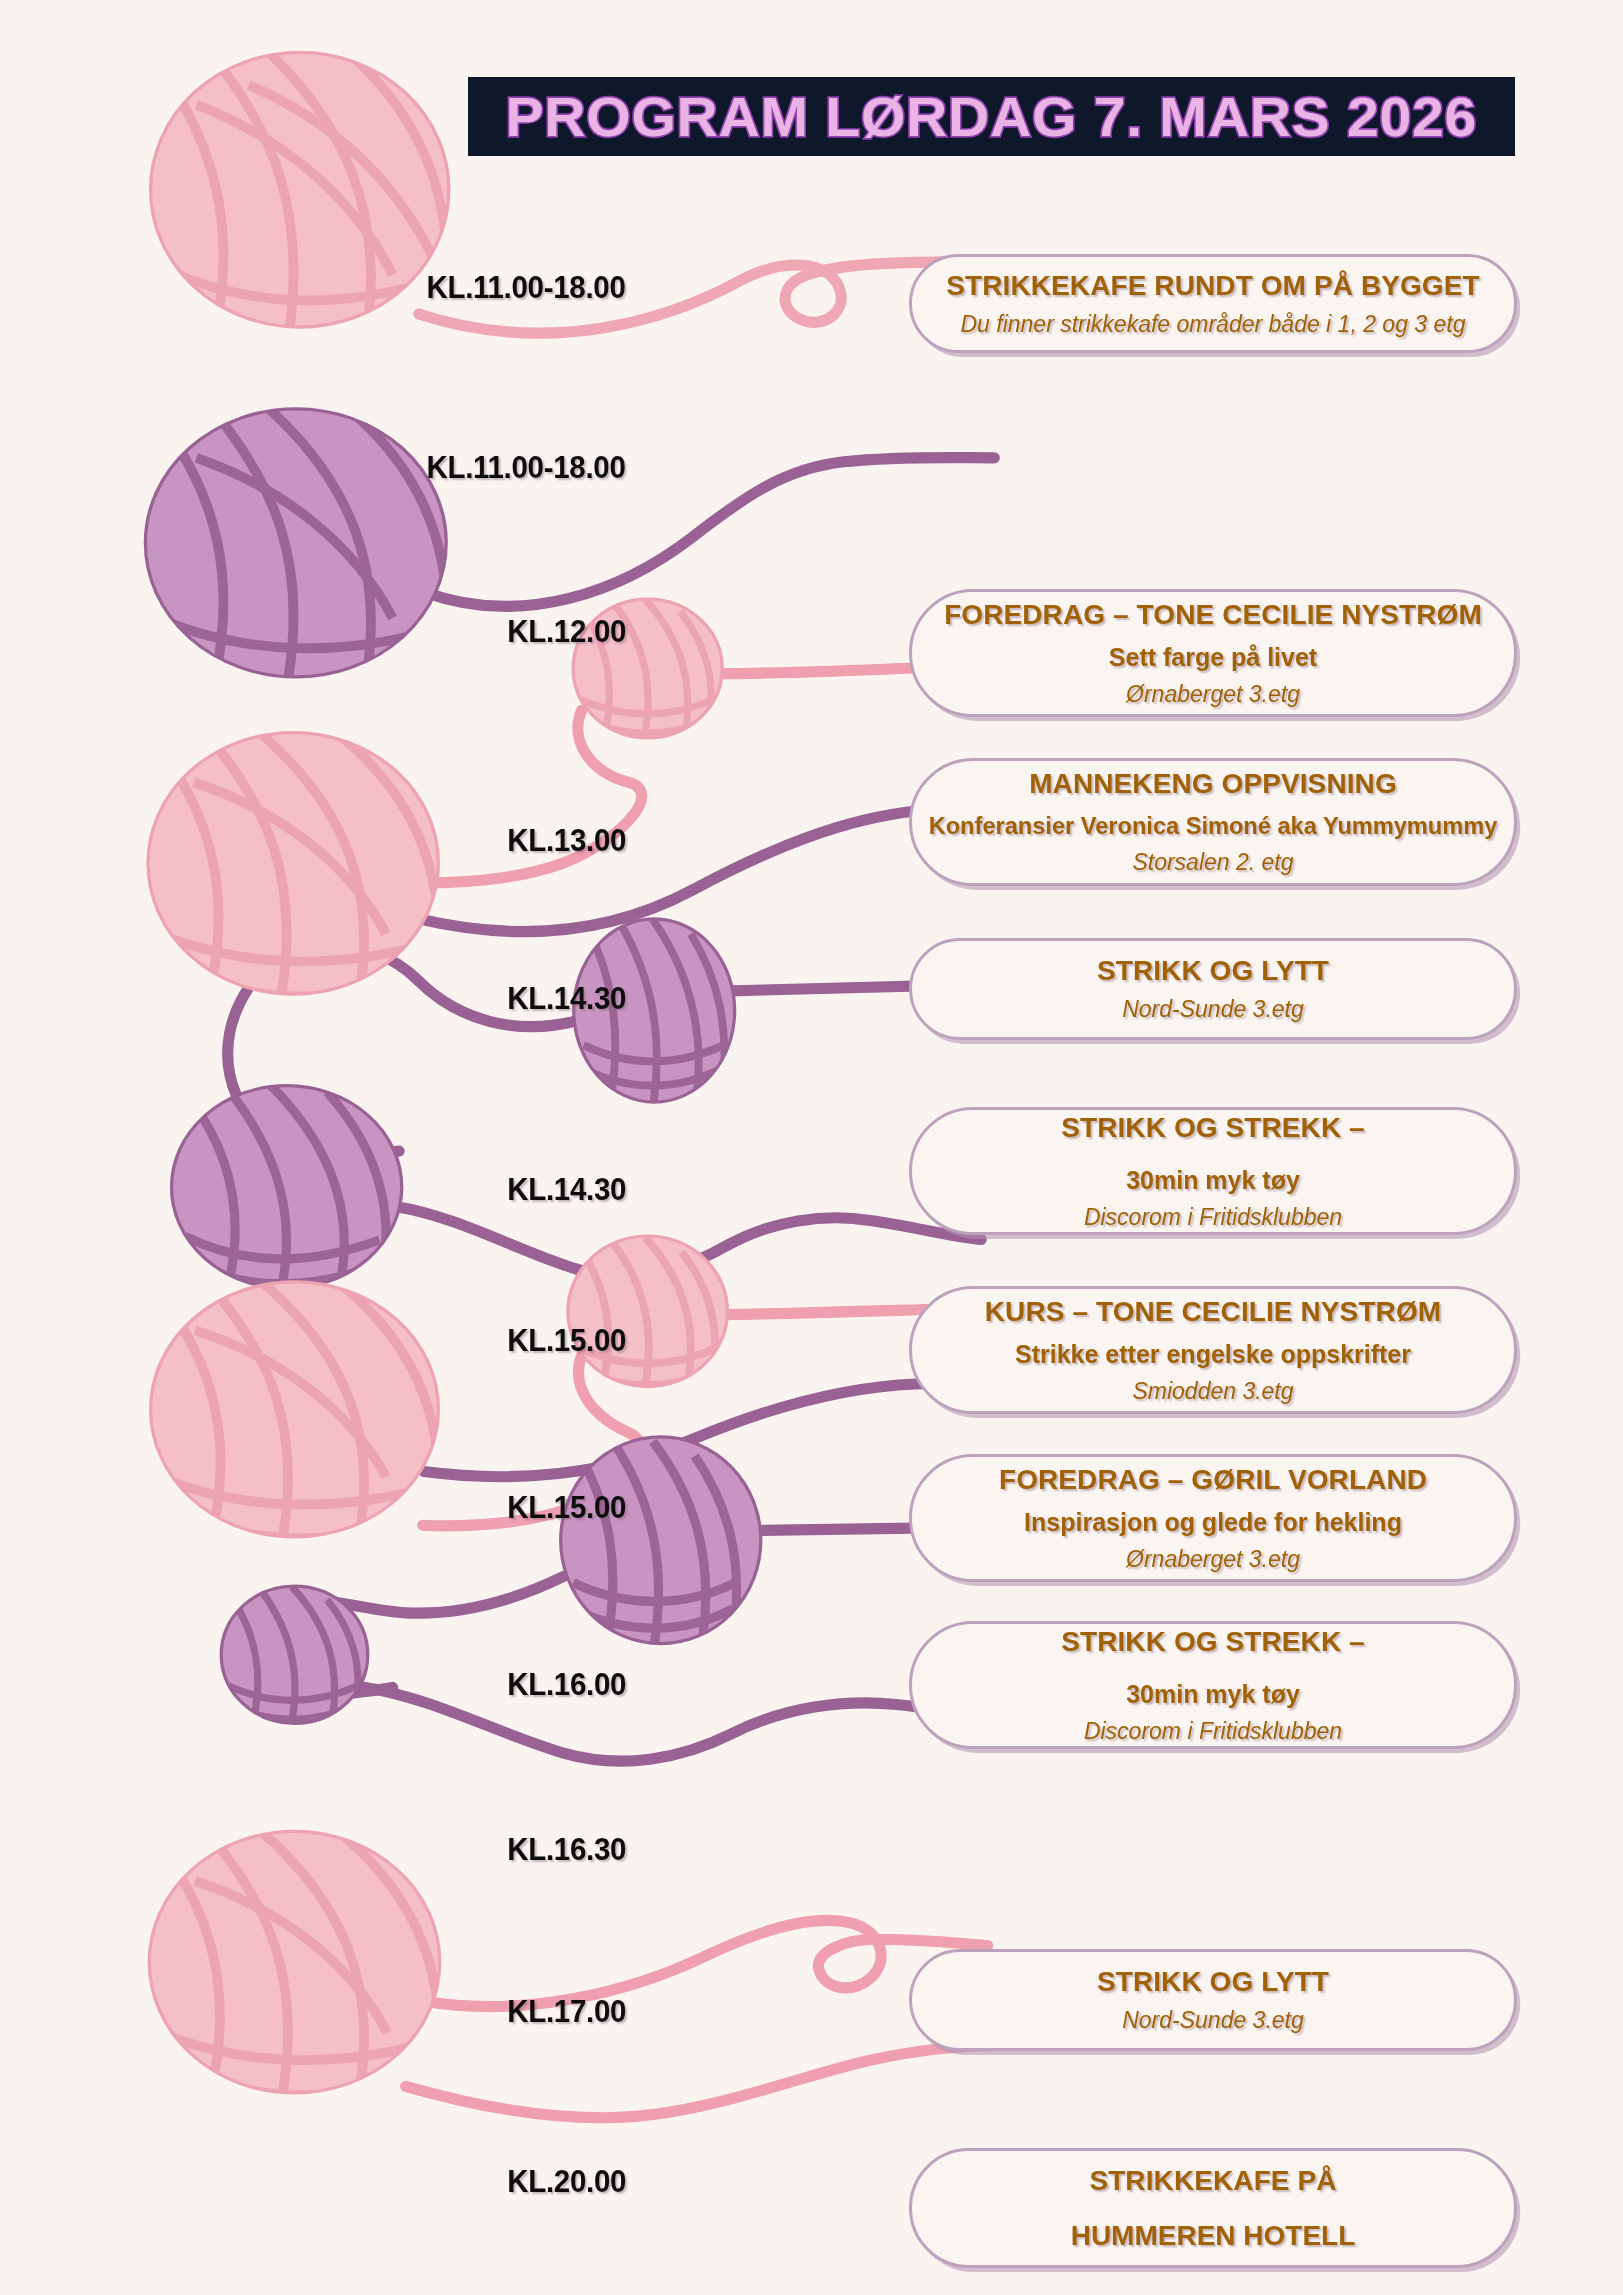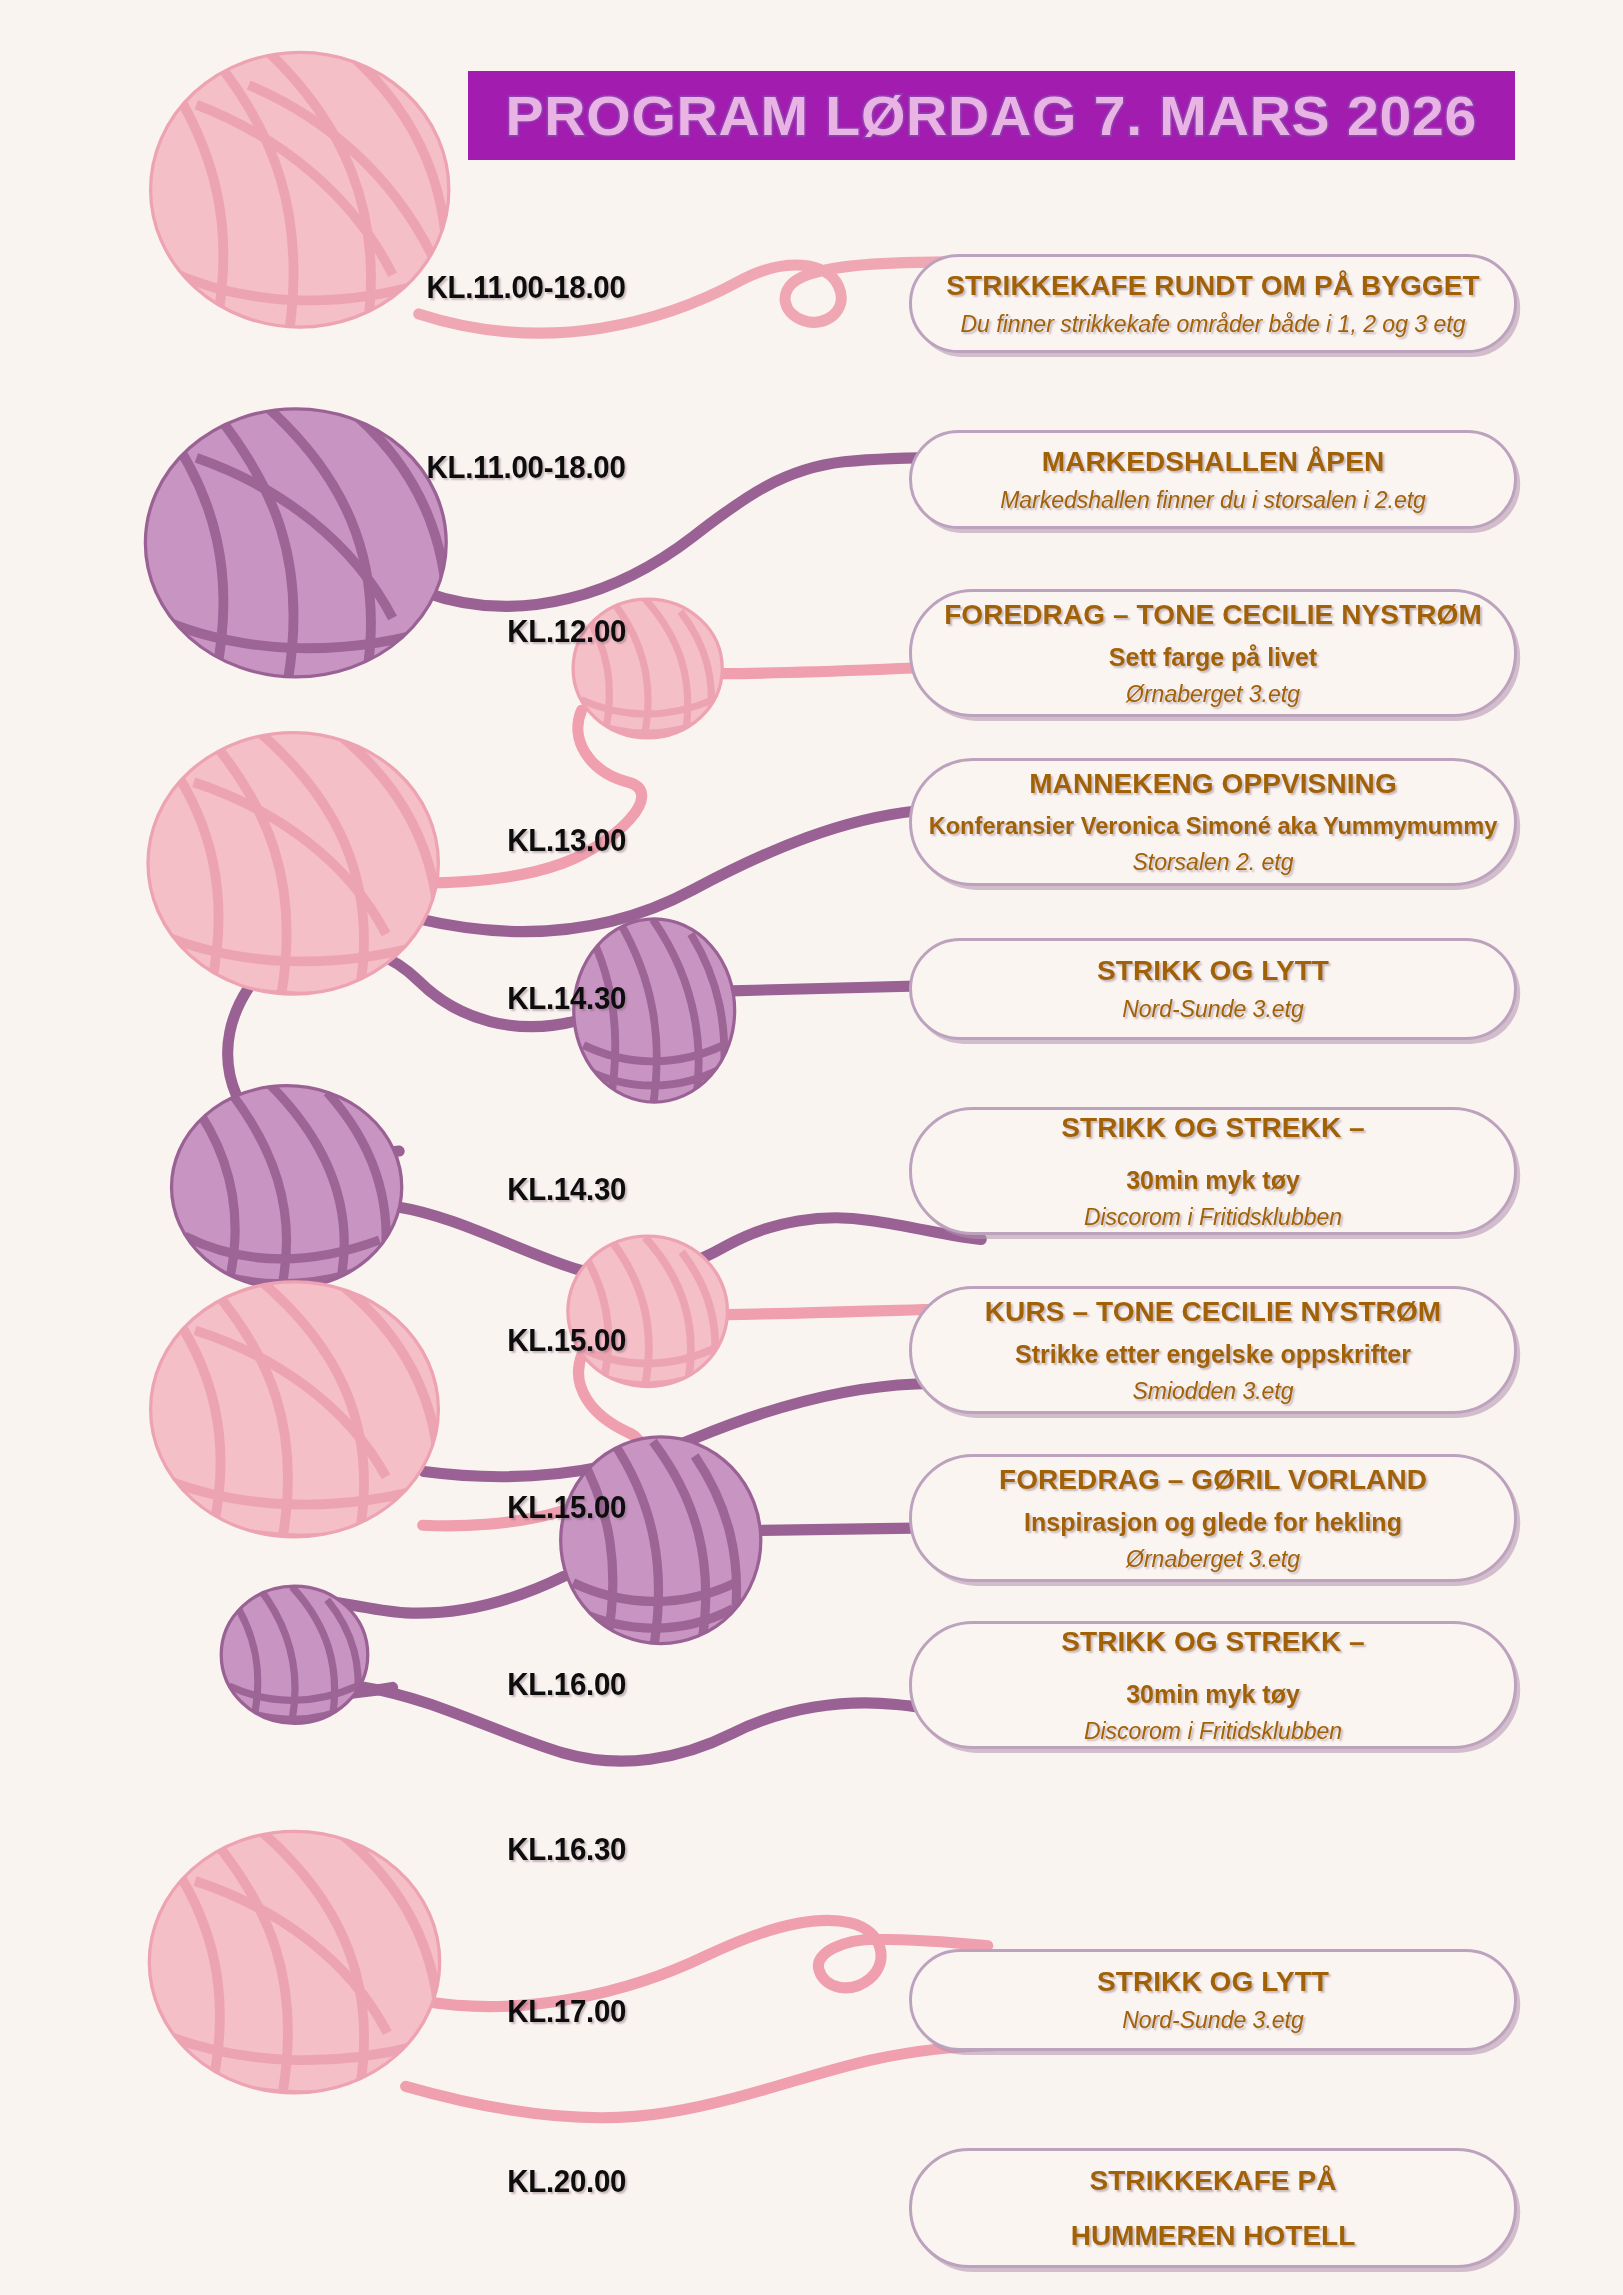--- a/index.html
+++ b/index.html
@@ -7,22 +7,22 @@
     width:1623px;height:2295px;
     background:#faf4f0;
     font-family:"Liberation Sans",sans-serif;
     overflow:hidden;position:relative;
   }
   #poster{position:absolute;inset:0;width:1623px;height:2295px;}
   #yarn-layer{position:absolute;left:0;top:0;width:1623px;height:2295px;pointer-events:none;}
 
   
   .title-banner{
-    position:absolute;left:468px;top:71px;width:1047px;height:89px;
-    background:#a21caf;display:flex;align-items:center;justify-content:center;
+    position:absolute;left:468px;top:77px;width:1047px;height:79px;
+    background:#0f172a;display:flex;align-items:center;justify-content:center;
   }
   .title-text{
     font-family:"Liberation Sans Narrow","Liberation Sans",sans-serif;
     font-weight:700;font-size:56px;letter-spacing:0.7px;
     transform:scaleX(1.02);
     color:#e9b4e3;
     -webkit-text-stroke:3.3px #8f3fb0;
     paint-order:stroke fill;
     white-space:nowrap;
   }
@@ -282,25 +282,20 @@
   </div>
 
   <div class="time" style="right:997px;top:270px;">KL.11.00-18.00</div>
   <div class="card" style="top: 254px; height: 99px; border-radius: 50px;">
     <div class="l1">STRIKKEKAFE RUNDT OM PÅ BYGGET</div>
 
     <div class="l3">Du finner strikkekafe områder både i 1, 2 og 3 etg</div>
   </div>
 
   <div class="time" style="right:997px;top:450px;">KL.11.00-18.00</div>
-  <div class="card" style="top: 430px; height: 99px; border-radius: 50px;">
-    <div class="l1">MARKEDSHALLEN ÅPEN</div>
-
-    <div class="l3">Markedshallen finner du i storsalen i 2.etg</div>
-  </div>
 
   <div class="time" style="right:997px;top:614px;">KL.12.00</div>
   <div class="card" style="top: 589px; height: 128px; border-radius: 64px;">
     <div class="l1">FOREDRAG – TONE CECILIE NYSTRØM</div>
     <div class="l2">Sett farge på livet</div>
     <div class="l3">Ørnaberget 3.etg</div>
   </div>
 
   <div class="time" style="right:997px;top:823px;">KL.13.00</div>
   <div class="card" style="top: 758px; height: 128px; border-radius: 64px;">

